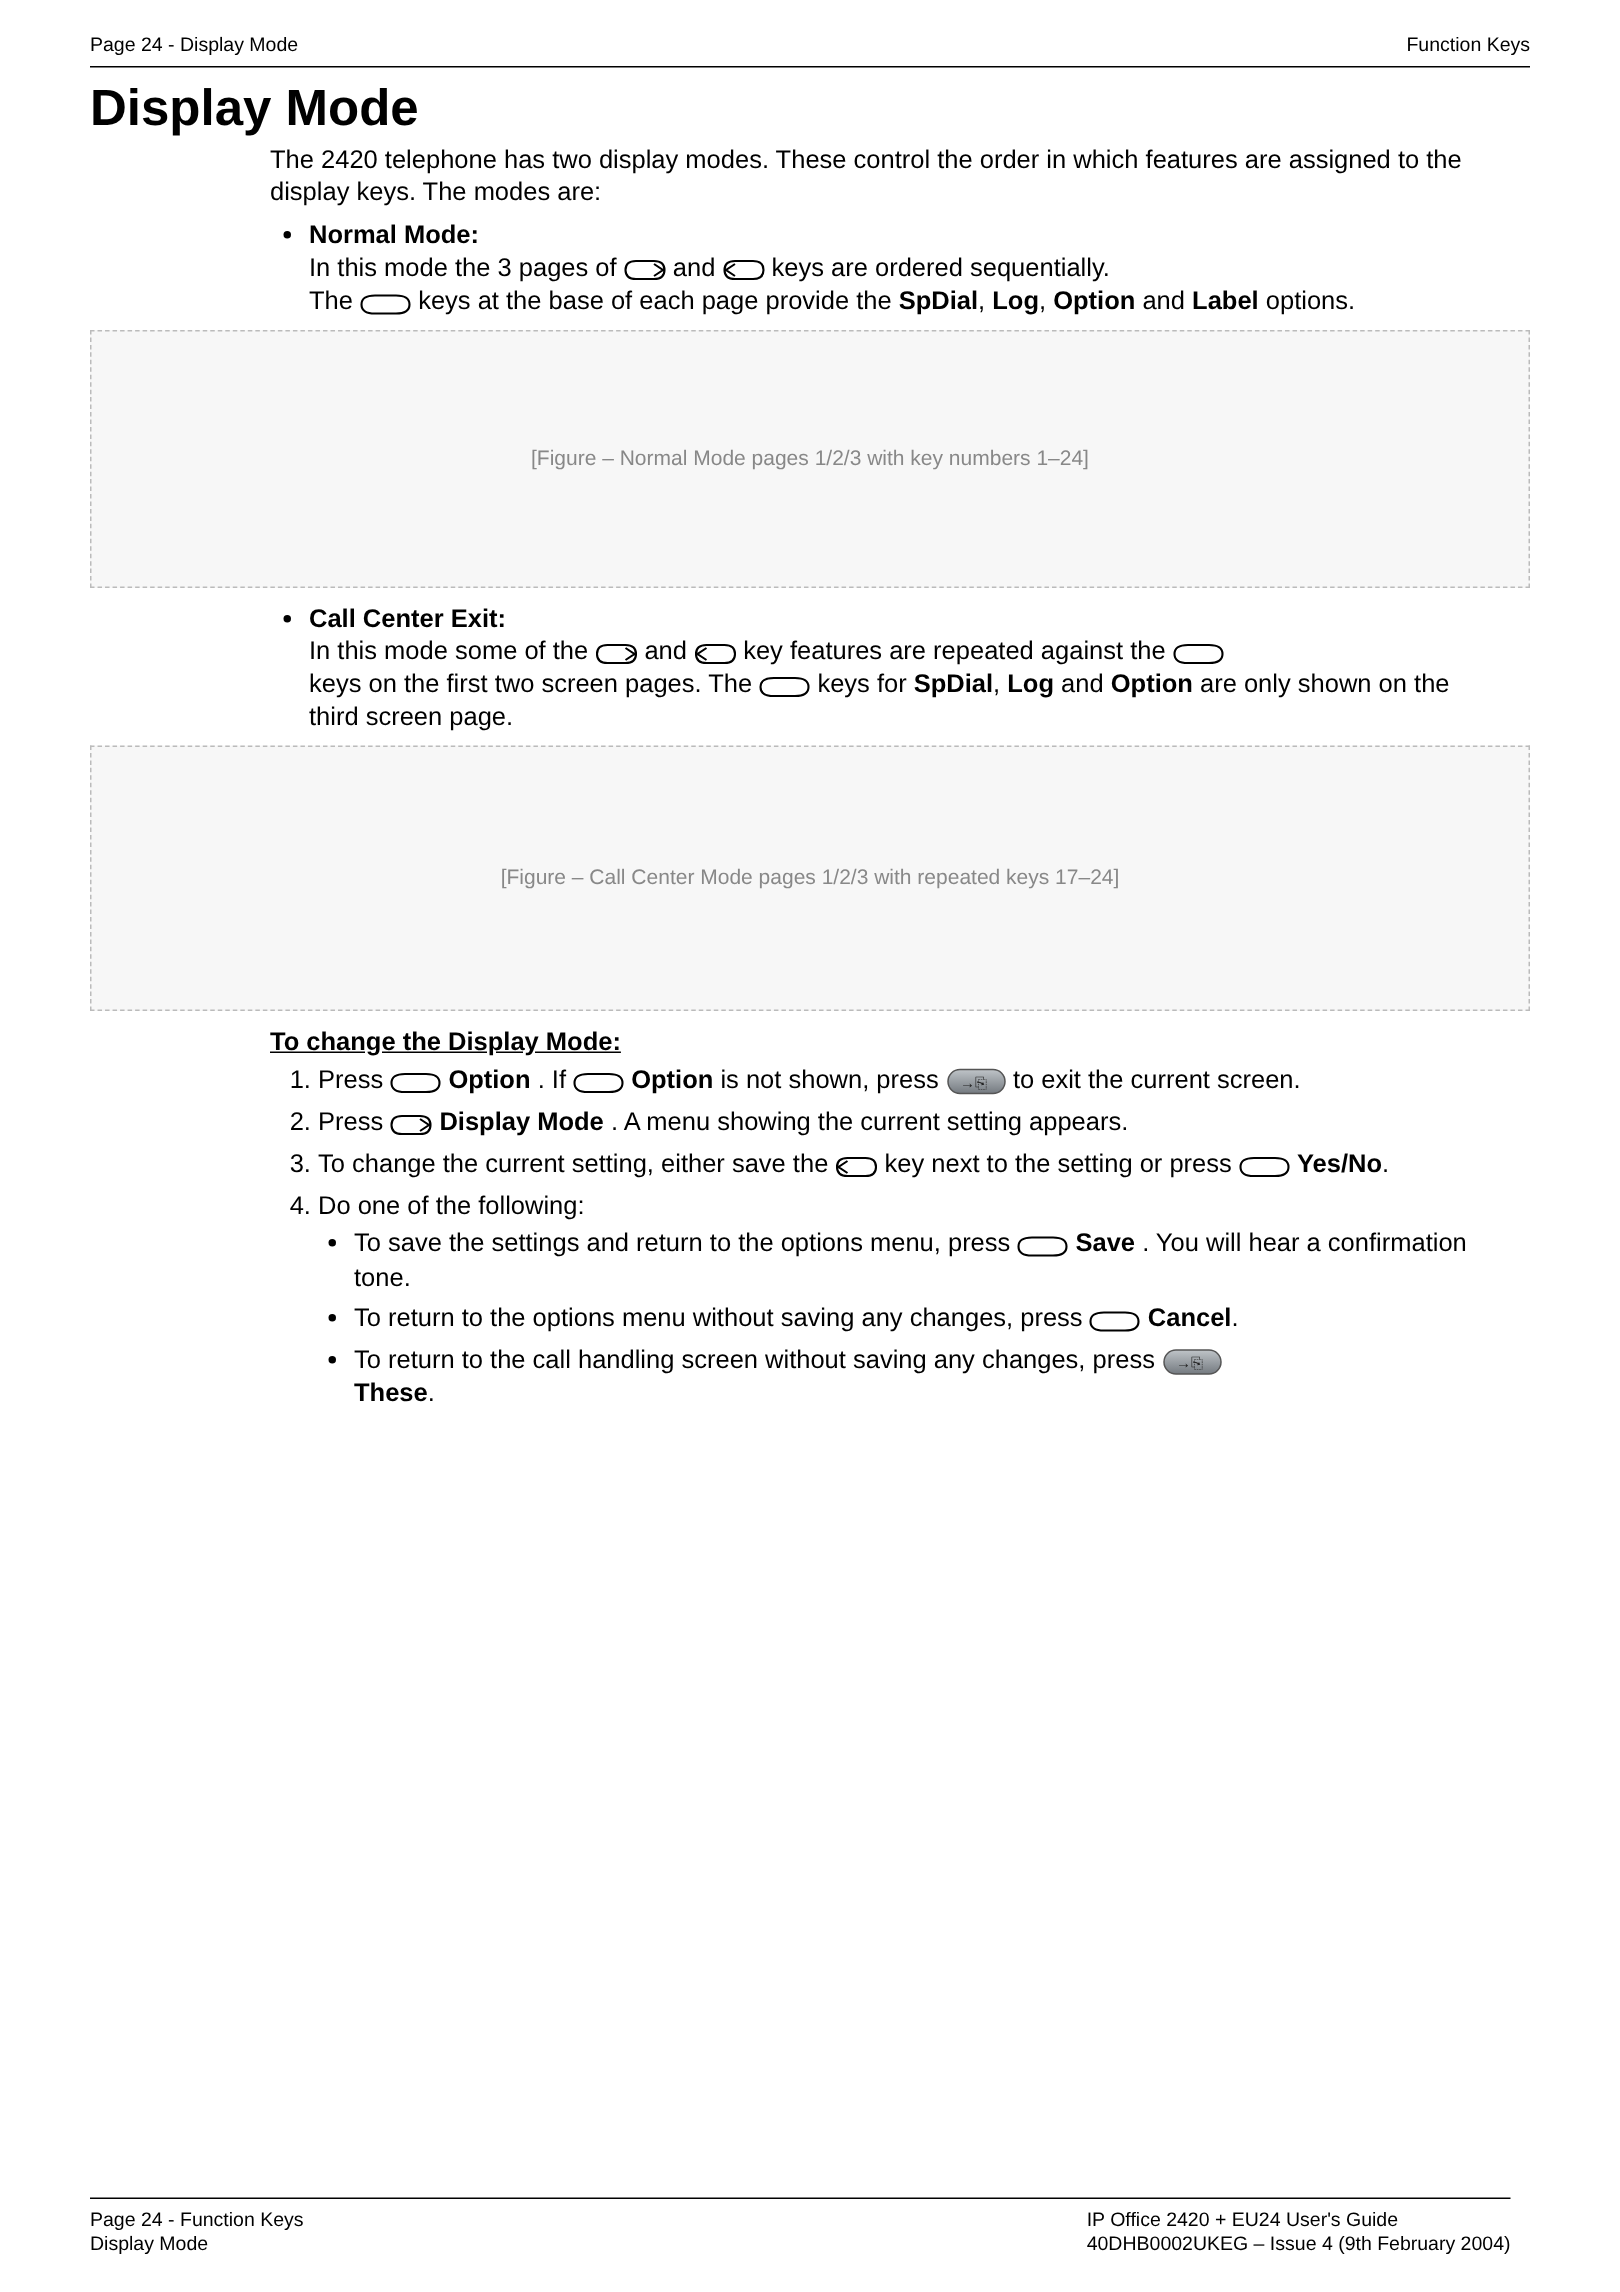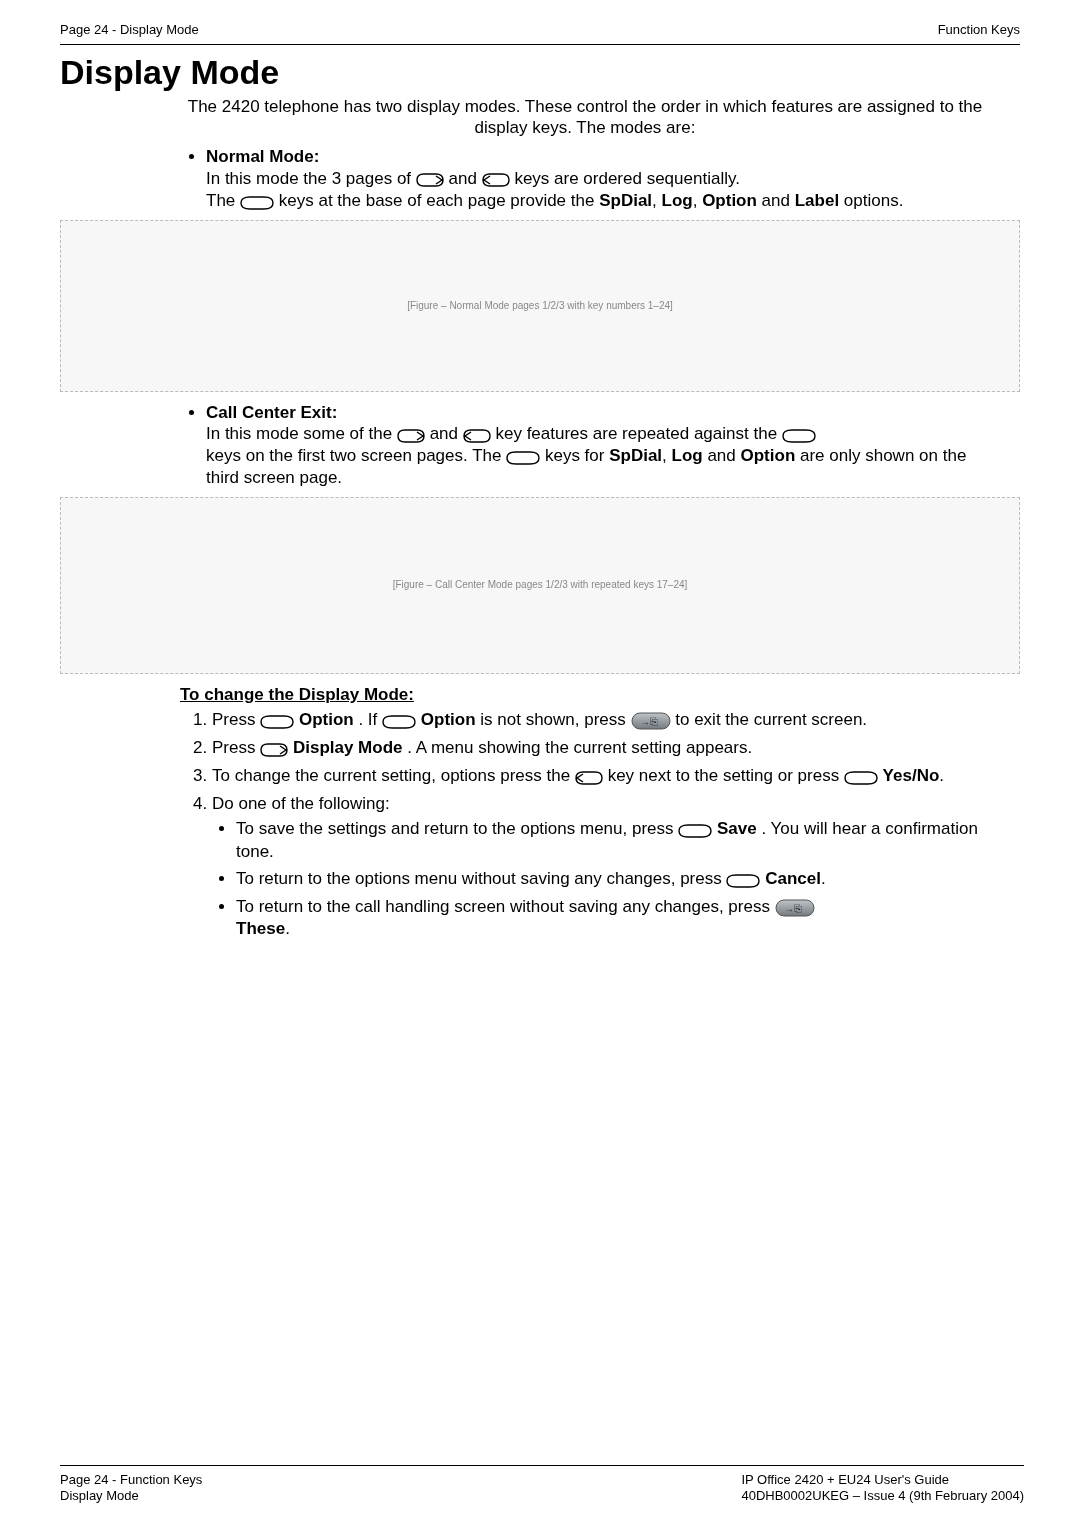--- a/index.html
+++ b/index.html
@@ -25,57 +25,57 @@
   }
   .header-row, .footer-row {
     display: flex;
     justify-content: space-between;
     font-size: 13px;
     padding: 2px 0 6px 0;
   }
   .footer-block {
     position: absolute;
     left: 60px;
-    right: 56px;
+    right: 73px;
     bottom: 24px;
   }
   .footer-row {
     padding: 6px 0 0 0;
   }
   .footer-row .right {
     text-align: left;
   }
 
   h1.title {
     font-size: 34px;
     font-weight: bold;
     margin: 6px 0 2px 0;
   }
   .intro, .mode-body, .proc-body {
     margin-left: 120px;
     margin-right: 30px;
   }
-  .intro p { margin: 0 0 8px 0; text-align: center; }
+  .intro p { margin: 0 0 8px 0; }
 
   ul.modes {
     list-style: disc;
     margin: 4px 0 8px 26px;
     padding: 0;
   }
   ul.modes > li { margin-bottom: 6px; }
   .mode-title { font-weight: bold; }
 
   .figure-placeholder {
     display: flex;
     align-items: center;
     justify-content: center;
     background: #f7f7f7;
     border: 1px dashed #bbb;
     color: #888;
-    font-size: 10px;
+    font-size: 14px;
     margin: 6px 0 10px 0;
   }
 
   .proc-head {
     font-weight: bold;
     text-decoration: underline;
     margin: 6px 0 4px 0;
   }
   ol.proc {
     margin: 0 0 0 32px;
@@ -233,21 +233,21 @@
         <span class="icon">
           <svg class="btn-shape" width="28" height="14">
               <path d="M1 7 Q1 1 8 1 H20 Q27 1 27 7 Q27 13 20 13 H8 Q1 13 1 7 Z M20 3 L26 7 L20 11" fill="#fff" stroke="#000" stroke-width="1.4"></path>
             </svg>
         </span>
         <b>Display Mode</b>
         <span>. A menu showing the current setting appears.</span>
       </li>
 
       <li>
-        <span>To change the current setting, options press the </span>
+        <span>To change the current setting, either save the </span>
         <span class="icon">
           <svg class="btn-shape" width="28" height="14">
               <path d="M27 7 Q27 1 20 1 H8 Q1 1 1 7 Q1 13 8 13 H20 Q27 13 27 7 Z M8 3 L2 7 L8 11" fill="#fff" stroke="#000" stroke-width="1.4"></path>
             </svg>
         </span>
         <span> key next to the setting or press </span>
         <span class="icon">
           <svg class="btn-shape" width="34" height="14">
               <path d="M1 7 Q1 1 10 1 H24 Q33 1 33 7 Q33 13 24 13 H10 Q1 13 1 7 Z" fill="#fff" stroke="#000" stroke-width="1.4"></path>
             </svg>

